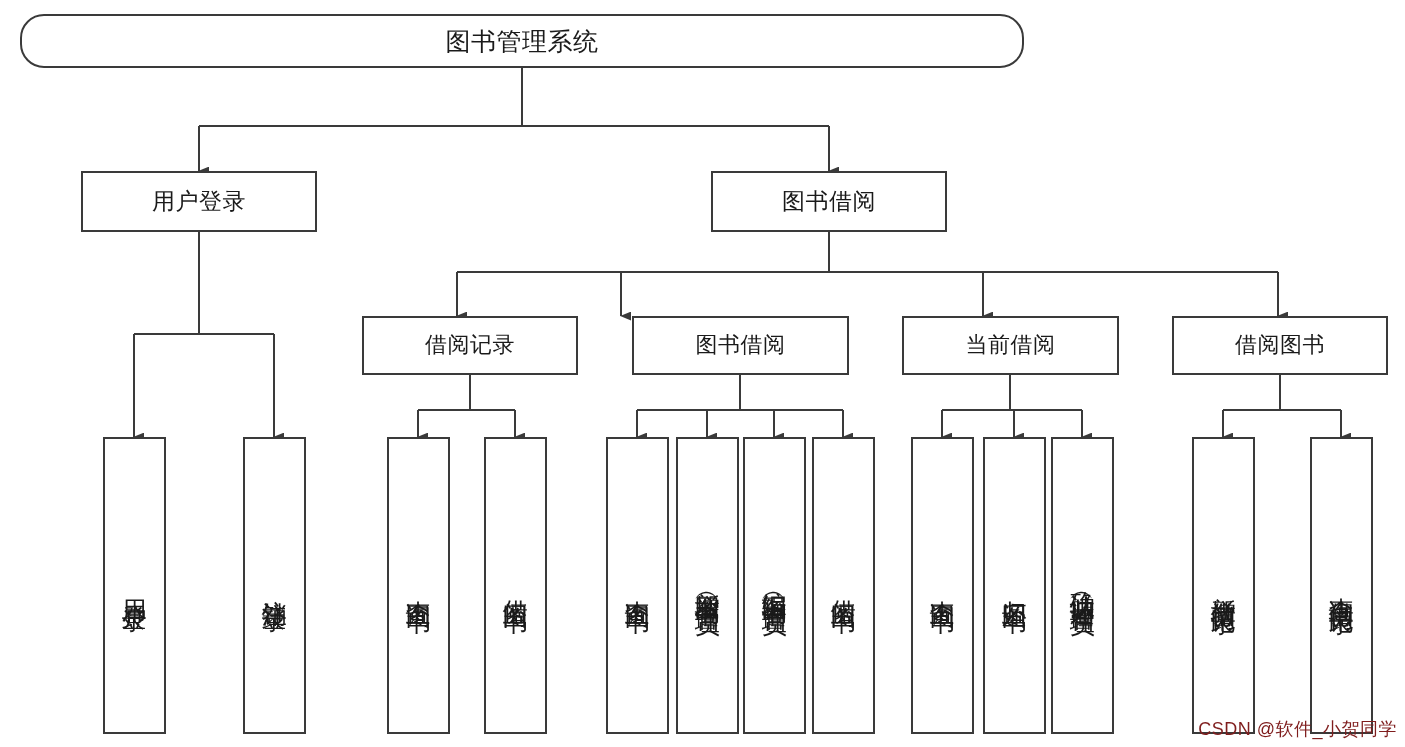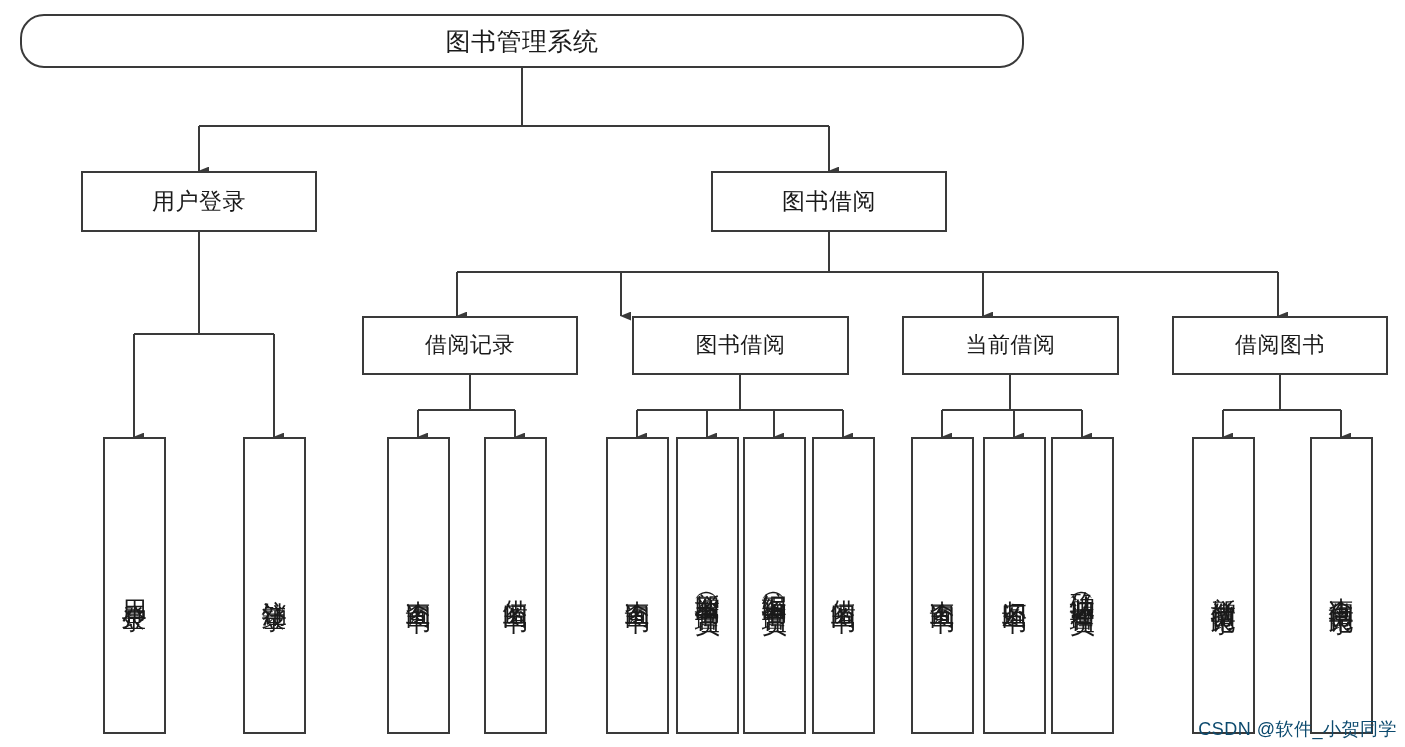--- a/index.html
+++ b/index.html
@@ -49,21 +49,21 @@
     text-orientation: upright;
     font-size: 25px;
     letter-spacing: 3px;
     line-height: 1.05;
   }
   #watermark {
     position: absolute;
     right: 8px;
     bottom: 6px;
     font-size: 18px;
-    color: #0c4a6e;
+    color: #7f1d1d;
     letter-spacing: 0.5px;
     white-space: nowrap;
     pointer-events: none;
   }
 </style>
 </head>
 <body>
 
 <div id="diagram-root">
 

